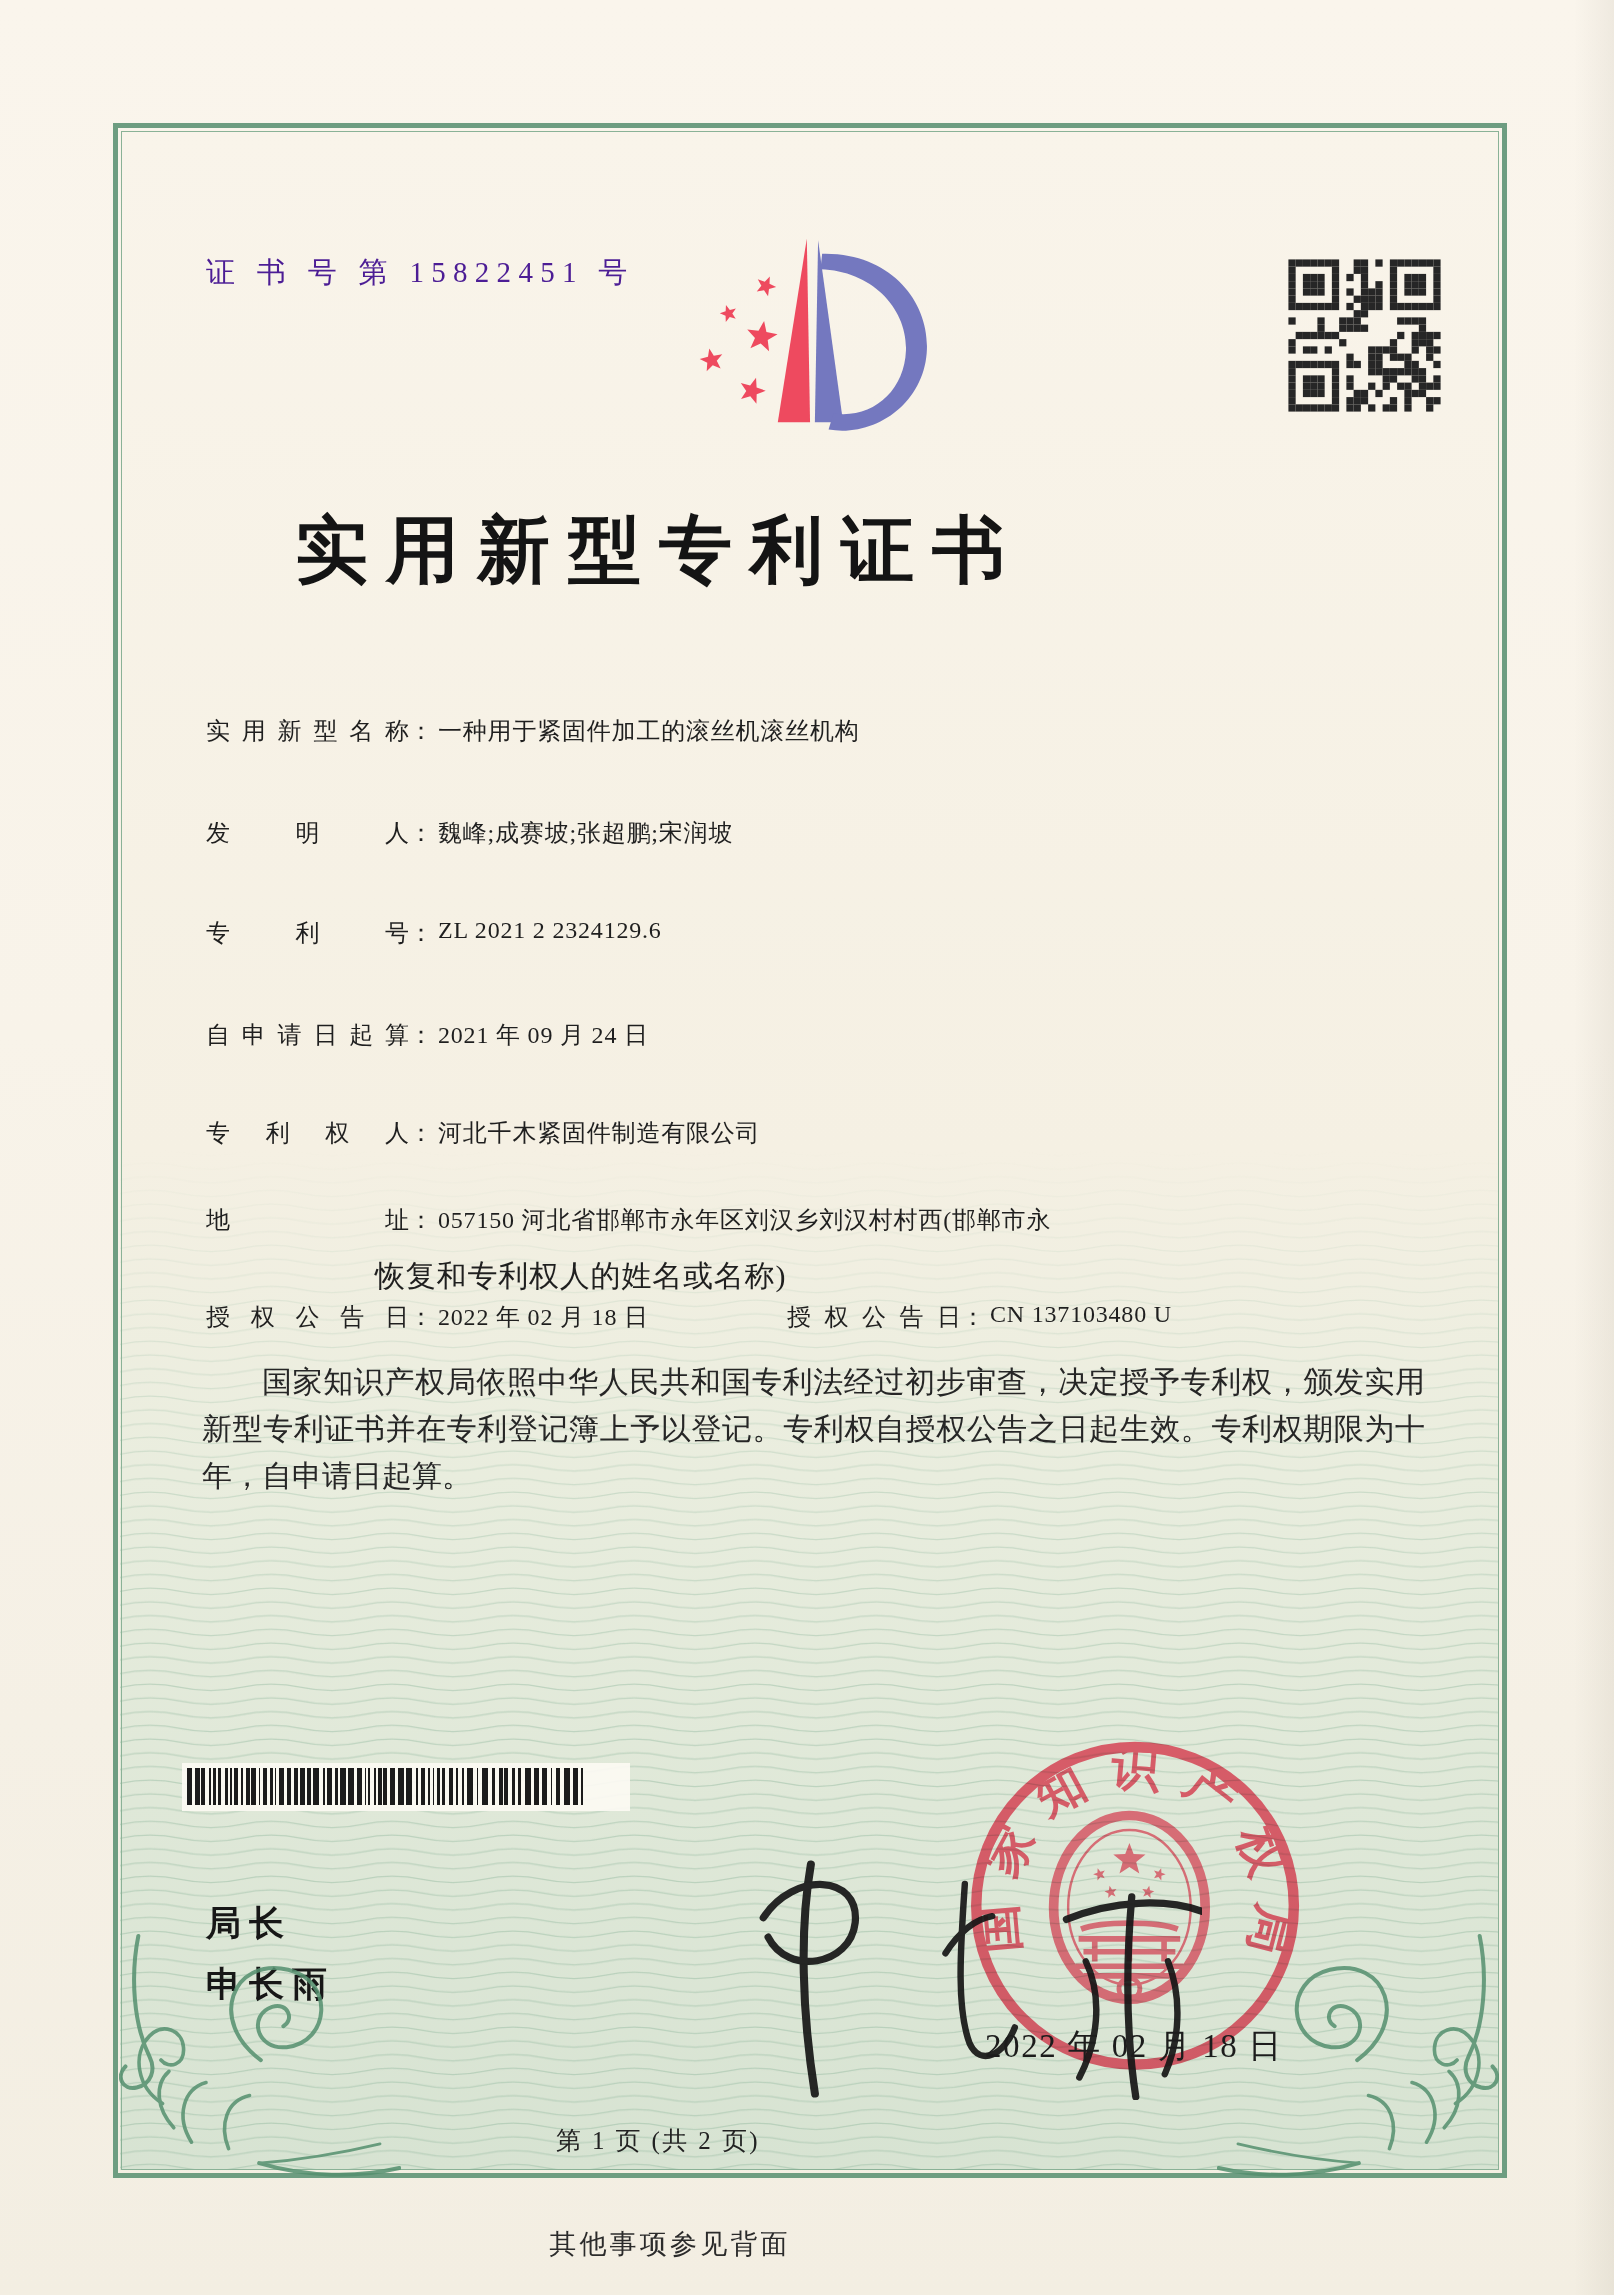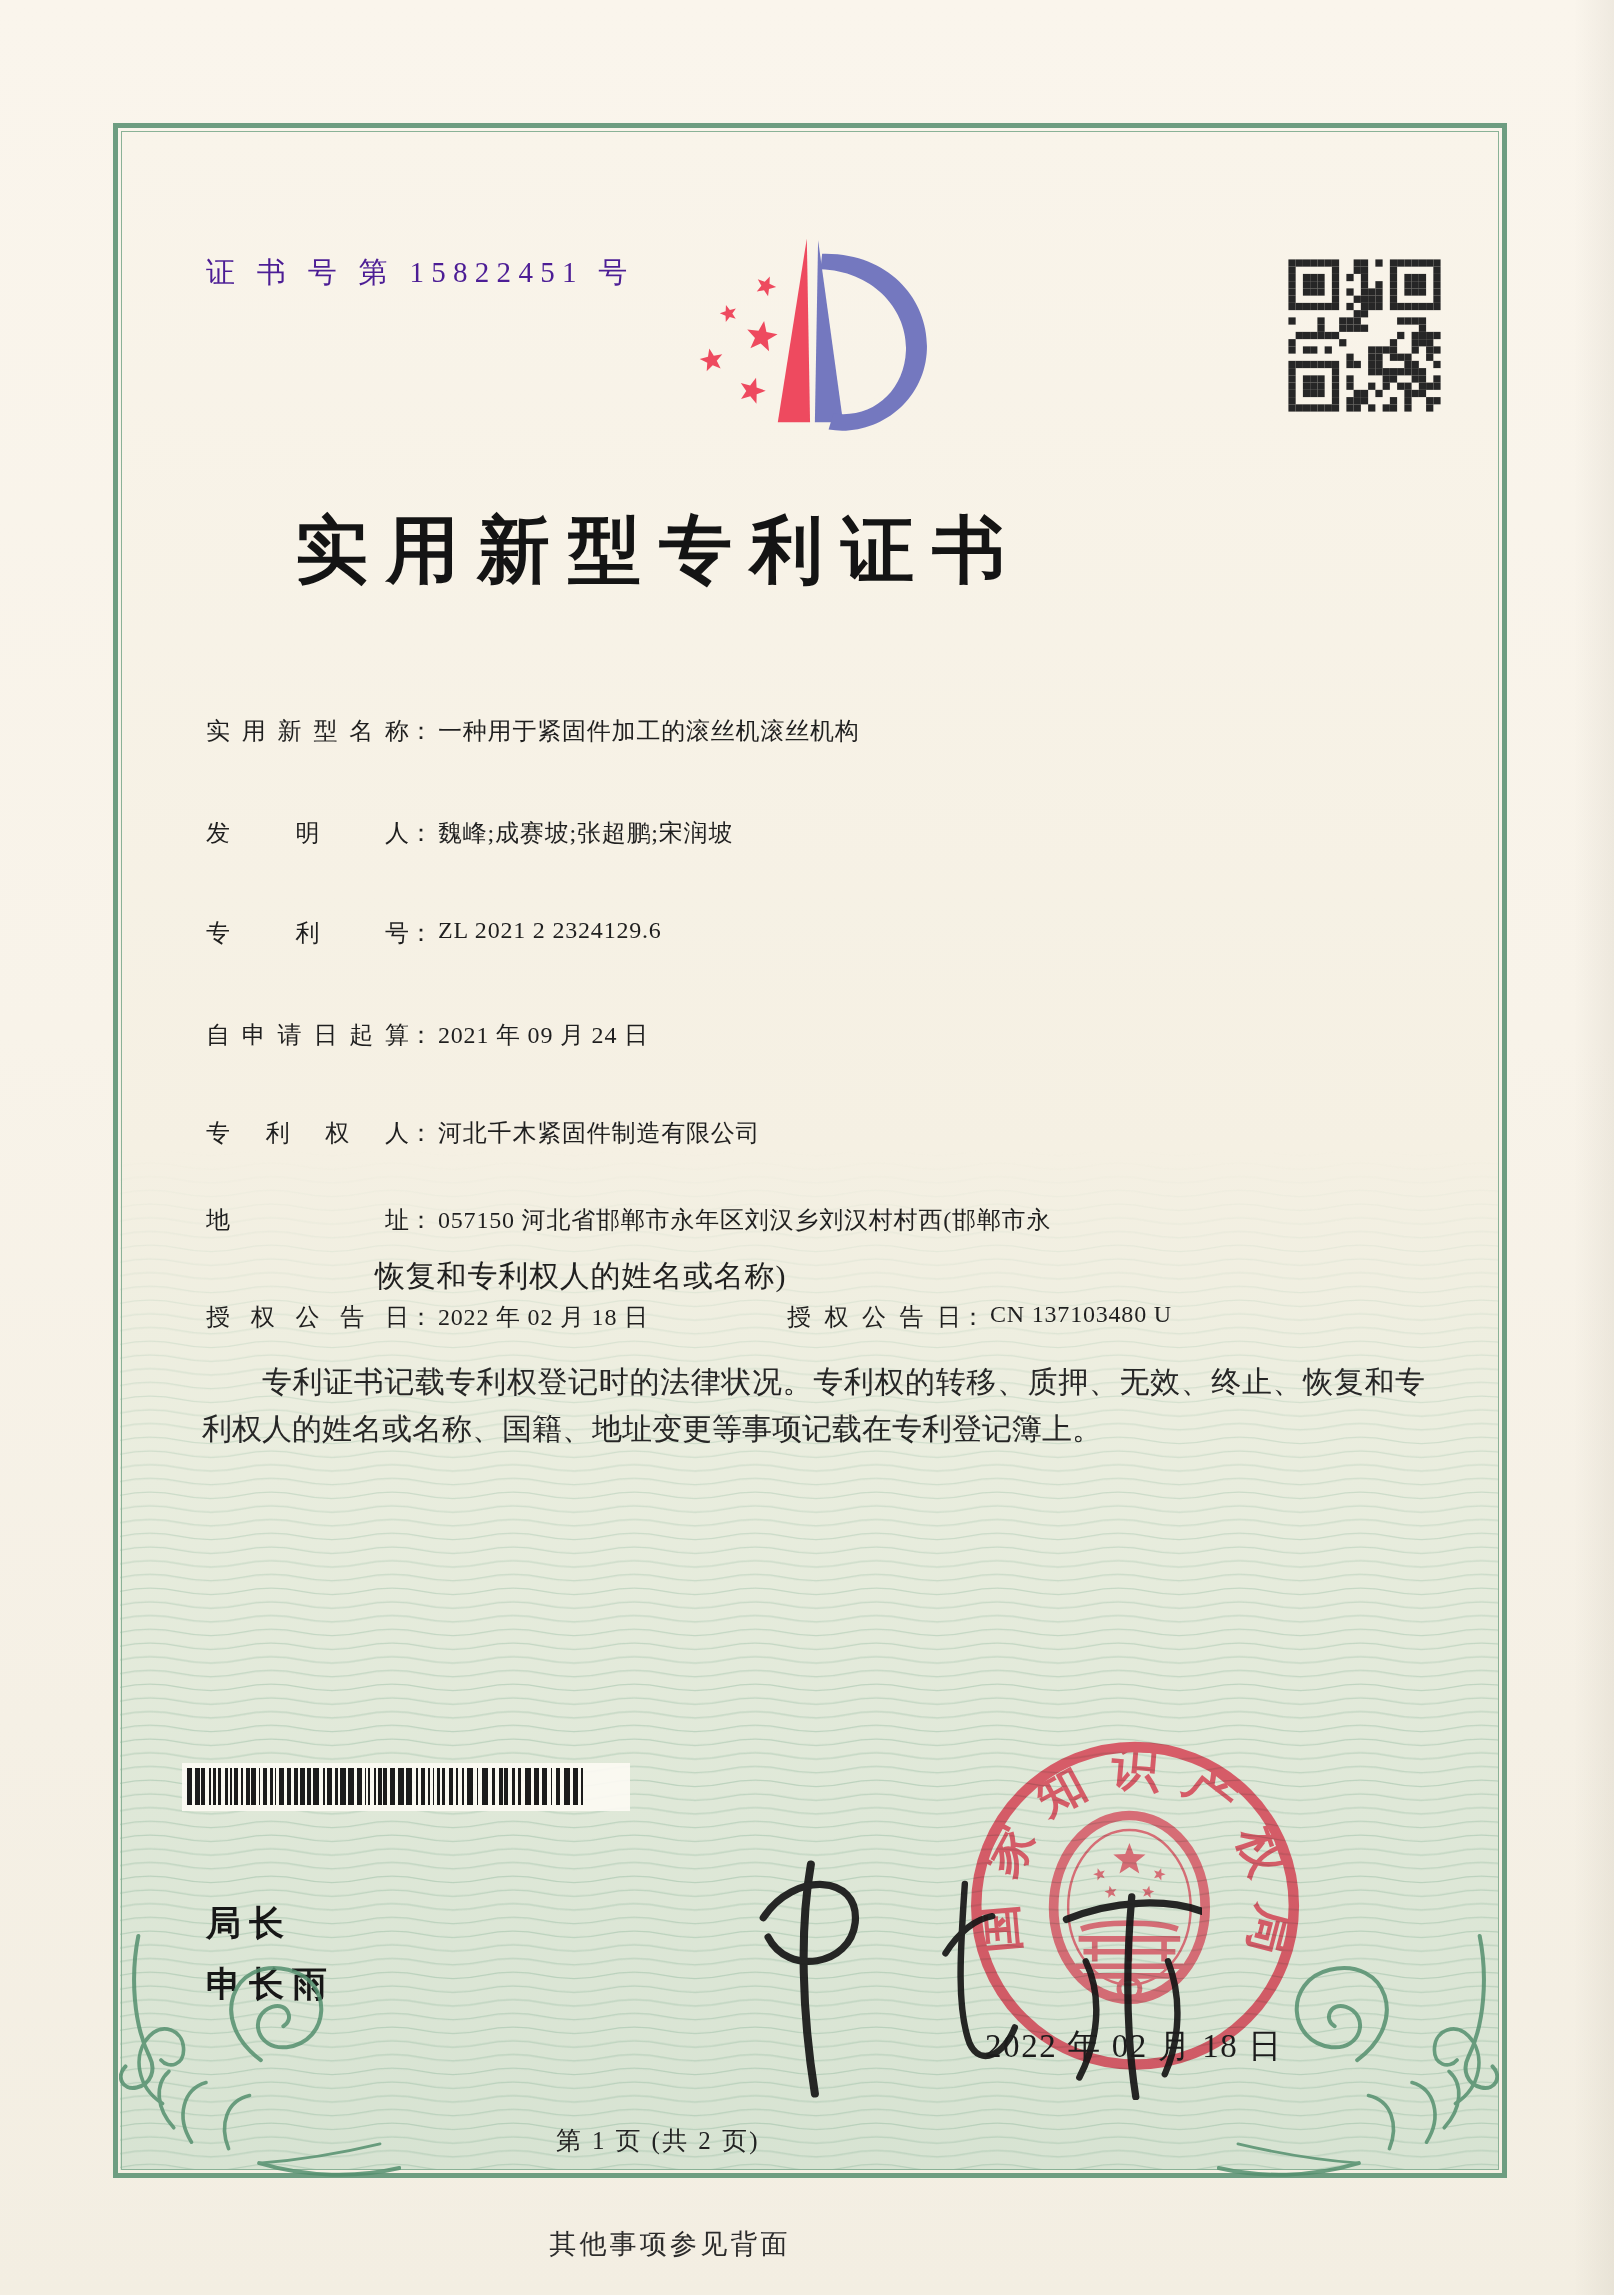--- a/index.html
+++ b/index.html
@@ -362,21 +362,21 @@
 </div>
 <div class="abs addr2">恢复和专利权人的姓名或名称)</div>
 <div class="abs field-row" style="top:1301px">
   <span class="flabel">授权公告日</span><span class="fcolon">：</span><span class="fvalue">2022 年 02 月 18 日</span>
   <span class="grant2">
     <span class="flabel short">授权公告日</span><span class="fcolon">：</span><span class="fvalue">CN 137103480 U</span>
   </span>
 </div>
 
 <div class="abs body-text">
-  <p>专利证书记载专利权登记时的法律状况。专利权的转移、质押、无效、终止、恢复和专利权人的姓名或名称、国籍、地址变更等事项记载在专利登记簿上。</p>
+  <p>国家知识产权局依照中华人民共和国专利法经过初步审查，决定授予专利权，颁发实用新型专利证书并在专利登记簿上予以登记。专利权自授权公告之日起生效。专利权期限为十年，自申请日起算。</p>
 </div>
 
 <div class="abs barcode" id="barcode"><i style="width:5.6px;margin-right:2.4px"></i><i style="width:4.8px;margin-right:1.6px"></i><i style="width:4px;margin-right:4px"></i><i style="width:1.6px;margin-right:2.4px"></i><i style="width:3.2px;margin-right:1.6px"></i><i style="width:3.2px;margin-right:4px"></i><i style="width:2.4px;margin-right:2.4px"></i><i style="width:2.4px;margin-right:1.6px"></i><i style="width:4px;margin-right:3.2px"></i><i style="width:1.6px;margin-right:3.2px"></i><i style="width:4px;margin-right:1.6px"></i><i style="width:4.8px;margin-right:2.4px"></i><i style="width:1.6px;margin-right:2.4px"></i><i style="width:4.8px;margin-right:2.4px"></i><i style="width:3.2px;margin-right:1.6px"></i><i style="width:1.6px;margin-right:3.2px"></i><i style="width:4.8px;margin-right:3.2px"></i><i style="width:4px;margin-right:2.4px"></i><i style="width:4px;margin-right:2.4px"></i><i style="width:4.8px;margin-right:2.4px"></i><i style="width:3.2px;margin-right:2.4px"></i><i style="width:5.6px;margin-right:4px"></i><i style="width:2.4px;margin-right:2.4px"></i><i style="width:4.8px;margin-right:3.2px"></i><i style="width:2.4px;margin-right:2.4px"></i><i style="width:5.6px;margin-right:2.4px"></i><i style="width:5.6px;margin-right:3.2px"></i><i style="width:5.6px;margin-right:2.4px"></i><i style="width:1.6px;margin-right:1.6px"></i><i style="width:2.4px;margin-right:3.2px"></i><i style="width:2.4px;margin-right:2.4px"></i><i style="width:3.2px;margin-right:1.6px"></i><i style="width:4px;margin-right:3.2px"></i><i style="width:4.8px;margin-right:3.2px"></i><i style="width:5.6px;margin-right:2.4px"></i><i style="width:5.6px;margin-right:4px"></i><i style="width:2.4px;margin-right:3.2px"></i><i style="width:4px;margin-right:2.4px"></i><i style="width:2.4px;margin-right:2.4px"></i><i style="width:1.6px;margin-right:3.2px"></i><i style="width:2.4px;margin-right:2.4px"></i><i style="width:3.2px;margin-right:3.2px"></i><i style="width:4px;margin-right:3.2px"></i><i style="width:2.4px;margin-right:4px"></i><i style="width:1.6px;margin-right:3.2px"></i><i style="width:5.6px;margin-right:4px"></i><i style="width:1.6px;margin-right:4px"></i><i style="width:5.6px;margin-right:4px"></i><i style="width:3.2px;margin-right:4px"></i><i style="width:4px;margin-right:1.6px"></i><i style="width:3.2px;margin-right:4px"></i><i style="width:3.2px;margin-right:3.2px"></i><i style="width:3.2px;margin-right:4px"></i><i style="width:5.6px;margin-right:3.2px"></i><i style="width:4.8px;margin-right:3.2px"></i><i style="width:4.8px;margin-right:4px"></i><i style="width:1.6px;margin-right:4px"></i><i style="width:4px;margin-right:4px"></i><i style="width:5.6px;margin-right:3.2px"></i><i style="width:4.8px;margin-right:3.2px"></i><i style="width:1.6px;margin-right:2.4px"></i></div>
 
 <div class="abs sig-title">局长</div>
 <div class="abs sig-name">申长雨</div>
 <div class="abs sig-script">
   <svg width="484" height="258" viewBox="0 0 600 320" fill="none" stroke="#161616" stroke-linecap="round" stroke-linejoin="round" opacity="0.92">
     <path d="M115 28 C101 108 104 212 120 312" stroke-width="10"></path>
     <path d="M56 94 C94 36 176 40 170 100 C164 154 86 166 62 118" stroke-width="9"></path>

